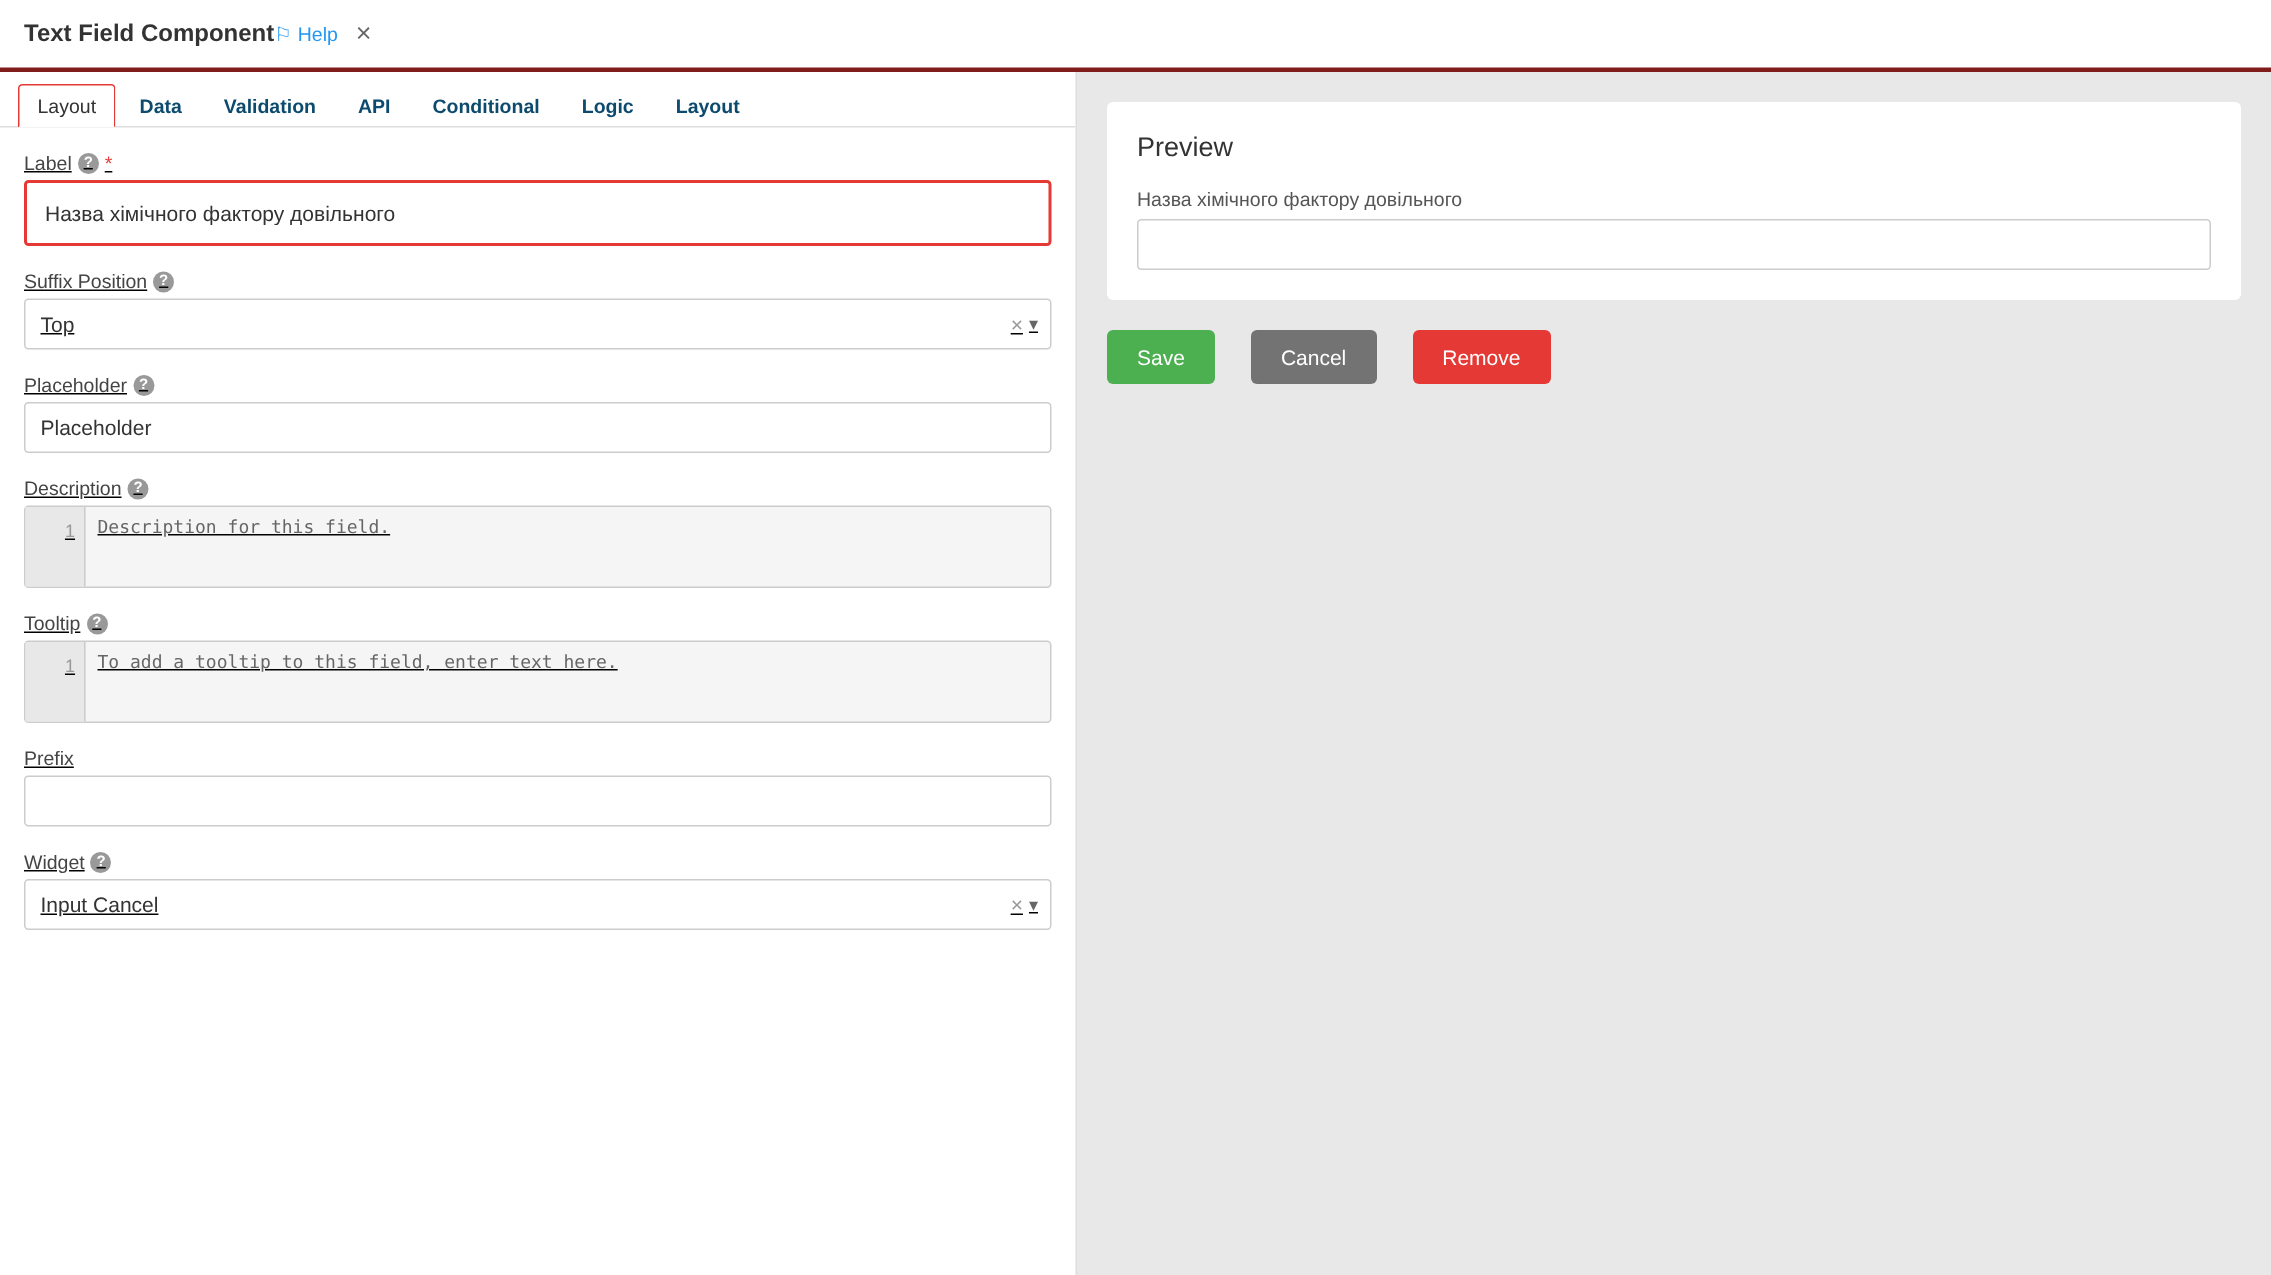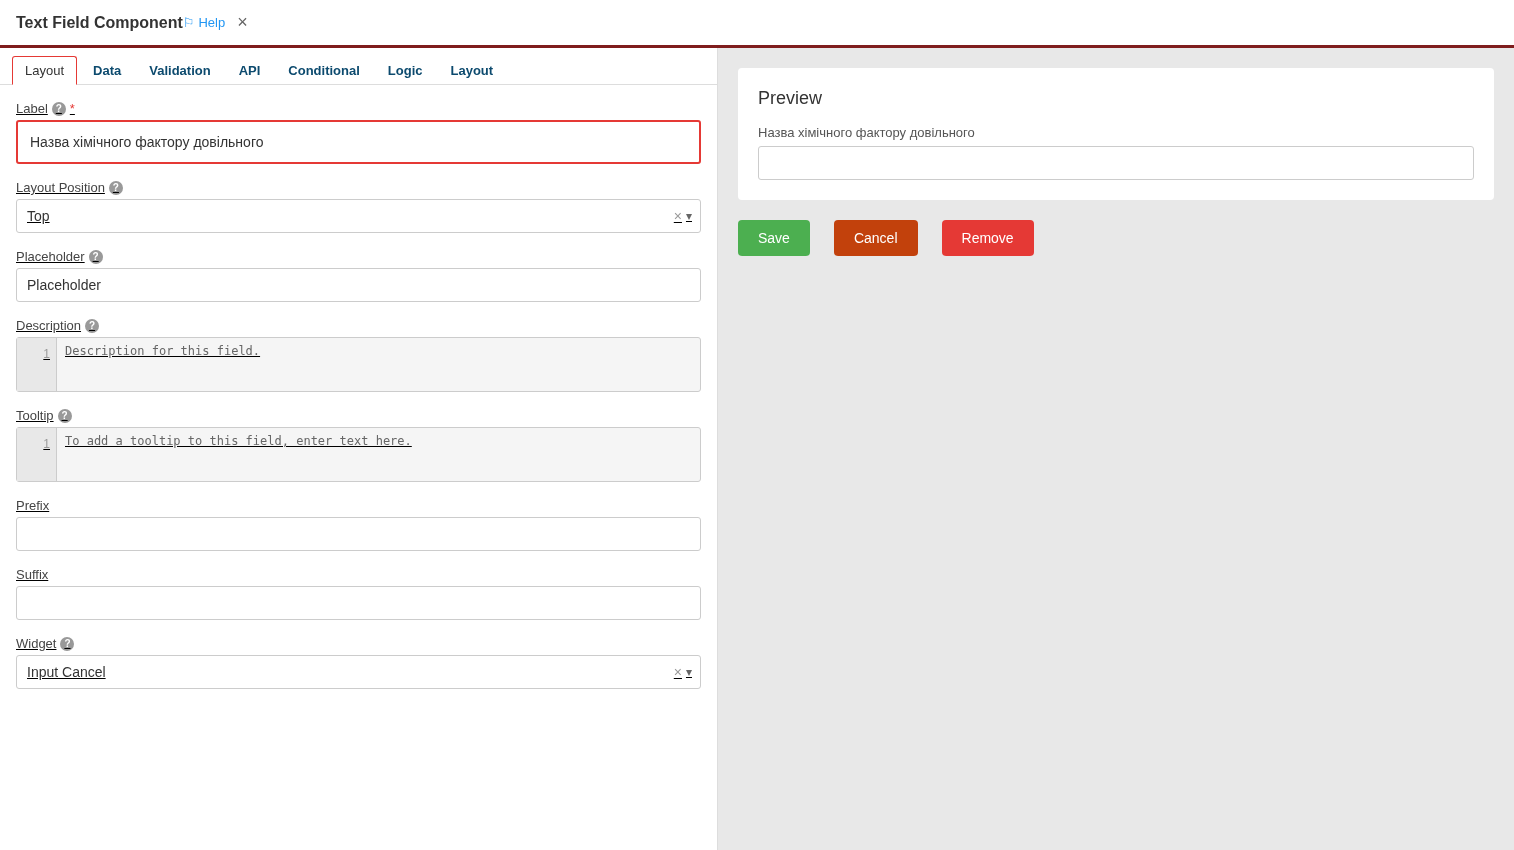--- a/index.html
+++ b/index.html
@@ -274,21 +274,21 @@
       color: #fff;
       border: none;
       padding: 10px 20px;
       border-radius: 4px;
       cursor: pointer;
       font-size: 14px;
       font-weight: 500;
     }
 
     .btn-cancel {
-      background: #c2410c;
+      background: #737373;
       color: #fff;
       border: none;
       padding: 10px 20px;
       border-radius: 4px;
       cursor: pointer;
       font-size: 14px;
       font-weight: 500;
     }
 
     .btn-remove {
@@ -338,21 +338,21 @@
           <span class="help-icon">?</span>
           <span class="required-star">*</span>
         </div>
         <div class="label-input-wrapper">
           <input class="label-input" type="text" value="Назва хімічного фактору довільного" style="">
         </div>
       </div>
 
       <div class="form-group">
         <div class="form-label">
-          <span>Layout Position</span>
+          <span>Suffix Position</span>
           <span class="help-icon">?</span>
         </div>
         <div class="select-wrapper">
           <div class="select-inner">Top</div>
           <div class="select-actions">
             <span class="select-clear">×</span>
             <span class="select-arrow">▾</span>
           </div>
         </div>
       </div>
@@ -391,26 +391,20 @@
         </div>
       </div>
 
       <div class="form-group">
         <div class="form-label">
           <span>Prefix</span>
         </div>
         <input class="form-input" type="text" style="">
       </div>
 
-      <div class="form-group">
-        <div class="form-label">
-          <span>Suffix</span>
-        </div>
-        <input class="form-input" type="text" style="">
-      </div>
 
       <div class="form-group">
         <div class="form-label">
           <span>Widget</span>
           <span class="help-icon">?</span>
         </div>
         <div class="select-wrapper">
           <div class="select-inner">Input Cancel</div>
           <div class="select-actions">
             <span class="select-clear">×</span>

